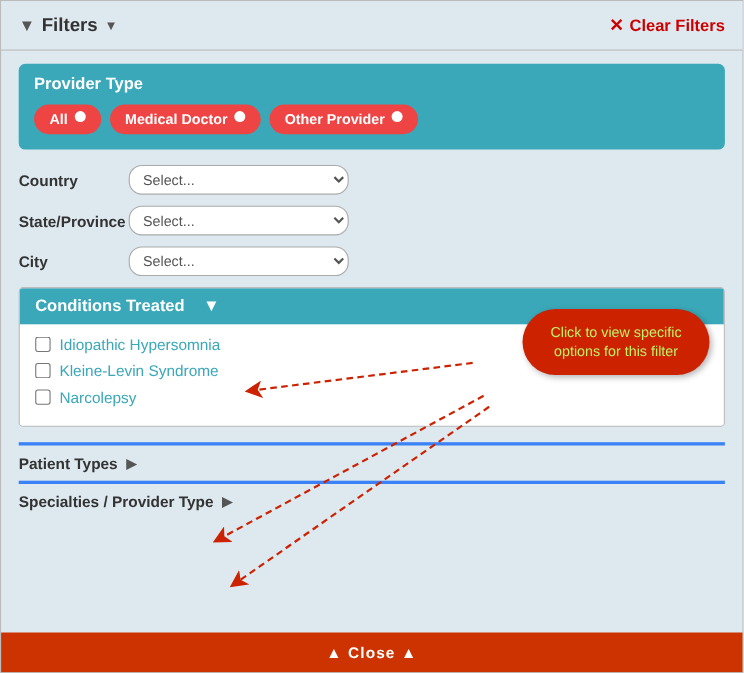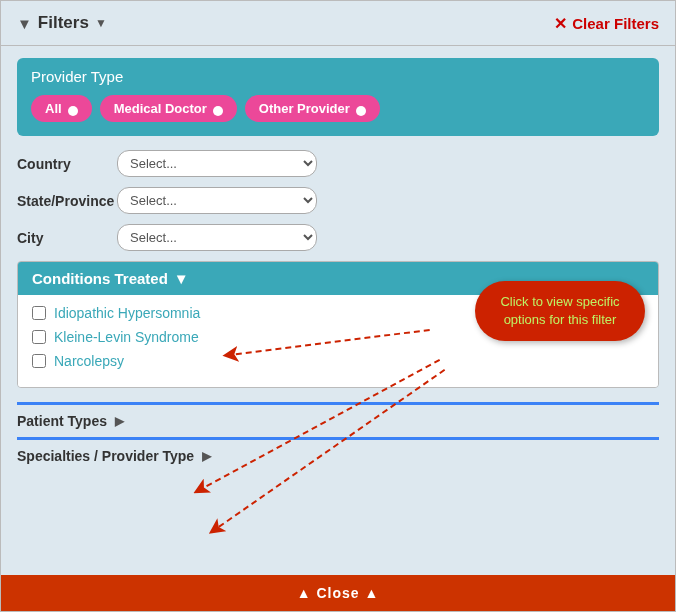--- a/index.html
+++ b/index.html
@@ -67,40 +67,40 @@
       padding: 12px 16px;
     }
     .provider-type-section {
       background: #3aa8b8;
       border-radius: 6px;
       padding: 10px 14px 14px;
       margin-bottom: 14px;
     }
     .provider-type-title {
       color: white;
-      font-weight: normal;
+      font-weight: bold;
       font-size: 15px;
       margin-bottom: 10px;
     }
     .provider-buttons {
       display: flex;
       gap: 8px;
       flex-wrap: wrap;
     }
     .provider-btn {
-      background: #ec4899;
+      background: #ef4444;
       color: white;
       border: none;
       border-radius: 20px;
       padding: 6px 14px;
       font-size: 13px;
       font-weight: bold;
       cursor: pointer;
       display: flex;
-      align-items: flex-end;
+      align-items: flex-start;
       gap: 6px;
     }
     .provider-btn .radio-dot {
       width: 10px;
       height: 10px;
       border-radius: 50%;
       background: white;
       display: inline-block;
     }
     .provider-btn .radio-dot.empty {
@@ -135,21 +135,21 @@
       margin-bottom: 14px;
     }
     .conditions-header {
       background: #3aa8b8;
       color: white;
       font-weight: bold;
       font-size: 15px;
       padding: 8px 14px;
       display: flex;
       align-items: center;
-      gap: 6px;
+      gap: 17px;
       cursor: pointer;
     }
     .conditions-body {
       background: white;
       padding: 10px 14px;
     }
     .condition-item {
       display: flex;
       align-items: center;
       gap: 8px;

